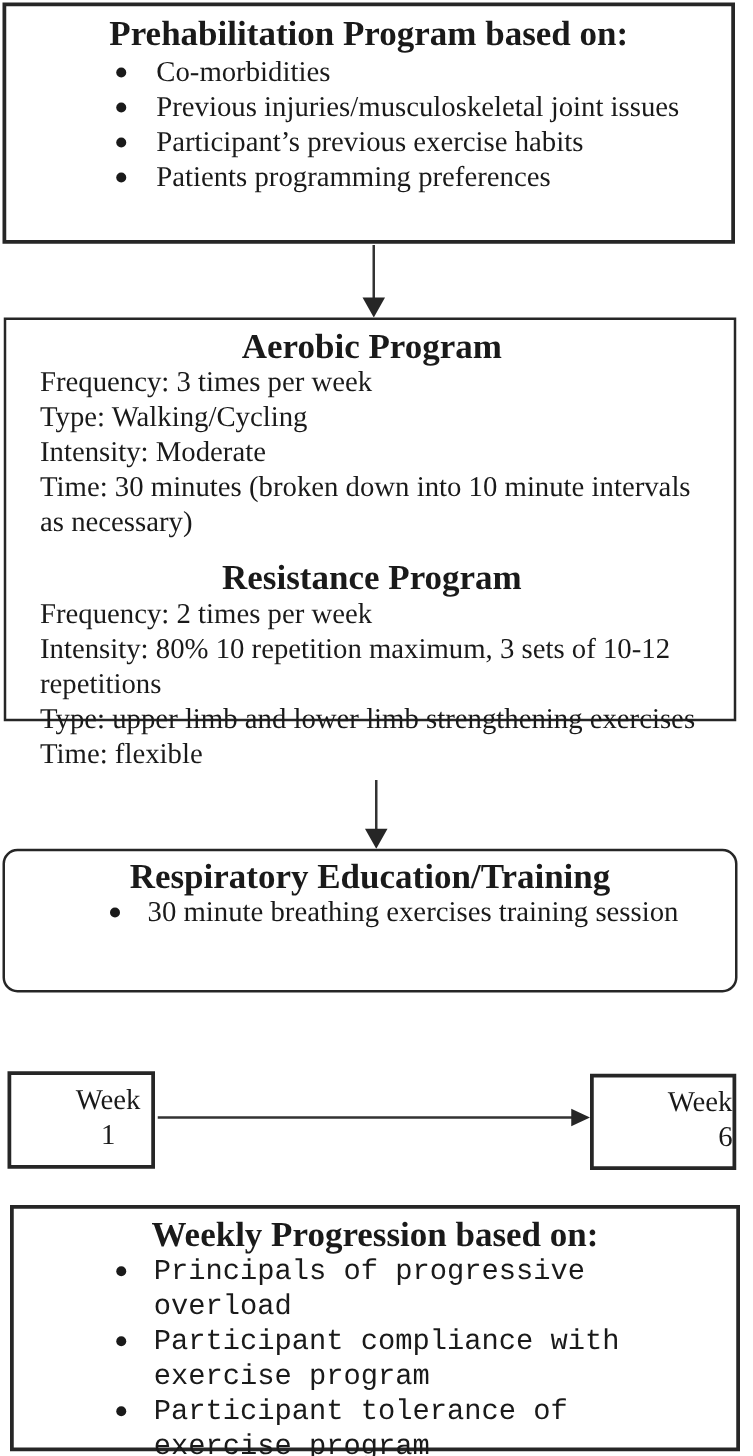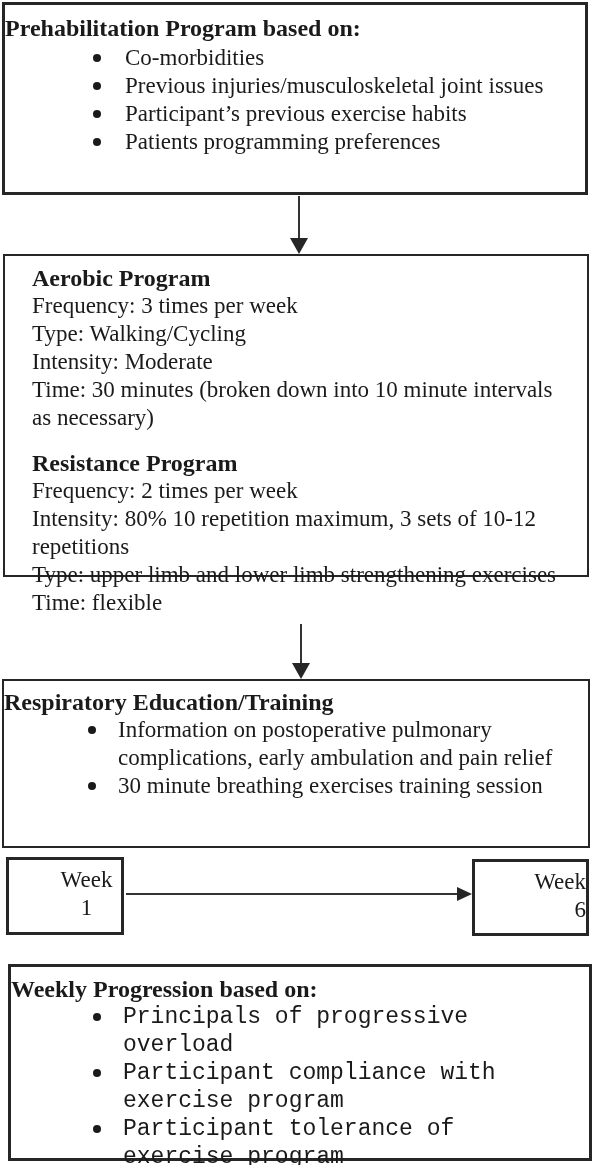--- a/index.html
+++ b/index.html
@@ -17,22 +17,23 @@
   .box {
     position: absolute;
     box-sizing: border-box;
     background: #ffffff;
     border: 2px solid #262626;
   }
   .bd3 { border-width: 3px; }
   .box-title {
     margin: 0;
     padding: 0;
-    font-size: 24px;
+    font-size: 28px;
     font-weight: bold;
+    text-align: center;
     line-height: 28px;
   }
   .bullets {
     list-style: none;
     margin: 0;
     padding: 0;
   }
   .bullets li {
     position: relative;
     margin: 0;
@@ -52,21 +53,21 @@
   .box-prehab { left: 2px; top: 2px; width: 586px; height: 193px; padding-top: 9px; }
   .box-prehab .bullets { margin-top: 2px; padding-left: 120px; padding-right: 30px; }
   .box-prehab .bullets li::before { left: -32px; }
 
   
   .box-exercise { left: 3px; top: 254px; width: 586px; height: 323px; padding: 8px 24px 0 27px; }
   .box-exercise .box-title { margin-bottom: 0; }
   .title-resistance { margin-top: 17px; }
 
   
-  .box-respiratory { left: 2px; top: 679px; width: 588px; height: 169px; padding-top: 7px; }
+  .box-respiratory { left: 2px; top: 679px; width: 588px; height: 115px; padding-top: 7px; border-radius: 12px; }
   .box-respiratory .bullets { margin-top: 0; padding-left: 114px; padding-right: 18px; }
   .box-respiratory .bullets li::before { left: -30px; }
 
   
   .box-week1 { left: 6px; top: 857px; width: 118px; height: 78px; padding-top: 6px; text-align: center; }
   .box-week6 { left: 472px; top: 859px; width: 117px; height: 77px; padding-top: 6px; text-align: right; }
   .week-label { display: inline-block; margin-left: 43px; }
 
   
   .box-progression { left: 8px; top: 964px; width: 584px; height: 197px; padding-top: 8px; }
@@ -112,21 +113,20 @@
   </section>
 
   <svg class="arrow arrow-v2" width="22" height="55" viewBox="0 0 22 55">
     <line x1="11" y1="0" x2="11" y2="41" stroke="#333333" stroke-width="2"></line>
     <polygon points="2,39 20,39 11,55" fill="#262626"></polygon>
   </svg>
 
   <section class="box box-respiratory">
     <h3 class="box-title">Respiratory Education/Training</h3>
     <ul class="bullets">
-      <li>Information on postoperative pulmonary complications, early ambulation and pain relief</li>
       <li>30 minute breathing exercises training session</li>
     </ul>
   </section>
 
   <div class="box bd3 box-week1">
     <span class="week-label">Week 1</span>
   </div>
 
   <svg class="arrow arrow-h" width="346" height="16" viewBox="0 0 346 16">
     <line x1="0" y1="8" x2="333" y2="8" stroke="#333333" stroke-width="2"></line>

